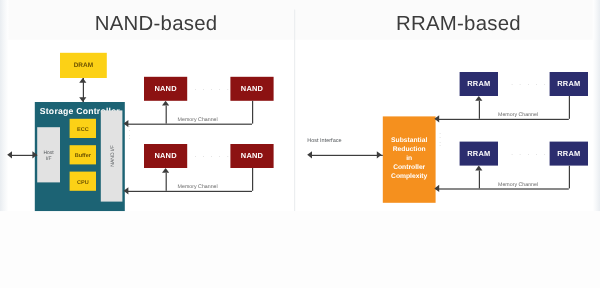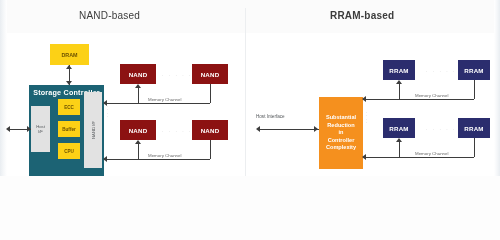--- a/index.html
+++ b/index.html
@@ -15,25 +15,25 @@
   
   .edge-left{position:absolute;left:0;top:0;width:7px;height:176px;
     background:linear-gradient(90deg,#e9edf1 0%,#f4f6f8 45%,#ffffff 100%);}
   .edge-right{position:absolute;right:0;top:0;width:6px;height:176px;
     background:linear-gradient(270deg,#e9edf1 0%,#f5f7f9 50%,#ffffff 100%);}
   .band-top{position:absolute;left:0;top:0;width:500px;height:33px;background:#fbfbfb;}
   .divider{position:absolute;left:245px;top:8px;width:1px;height:168px;background:#eceef0;}
 
   
   .title{
-    position:absolute;color:#3c3c3c;font-size:10px;letter-spacing:.2px;
+    position:absolute;color:#3c3c3c;font-size:17px;letter-spacing:.2px;
     white-space:nowrap;
   }
   #title-nand{left:79px;top:10px;}
-  #title-rram{left:330px;top:10px;font-weight:bold;}
+  #title-rram{left:330px;top:10px;}
 
   
   .box{position:absolute;box-sizing:border-box;display:flex;
        align-items:center;justify-content:center;text-align:center;}
   .line{position:absolute;background:#3d3d3d;}
   .hline{height:1px;}
   .vline{width:1px;}
   .dots{position:absolute;color:#c9c9c9;font-size:5px;letter-spacing:2px;
         white-space:nowrap;user-select:none;}
   .vdots{position:absolute;color:#c9c9c9;font-size:5px;line-height:3.4px;

